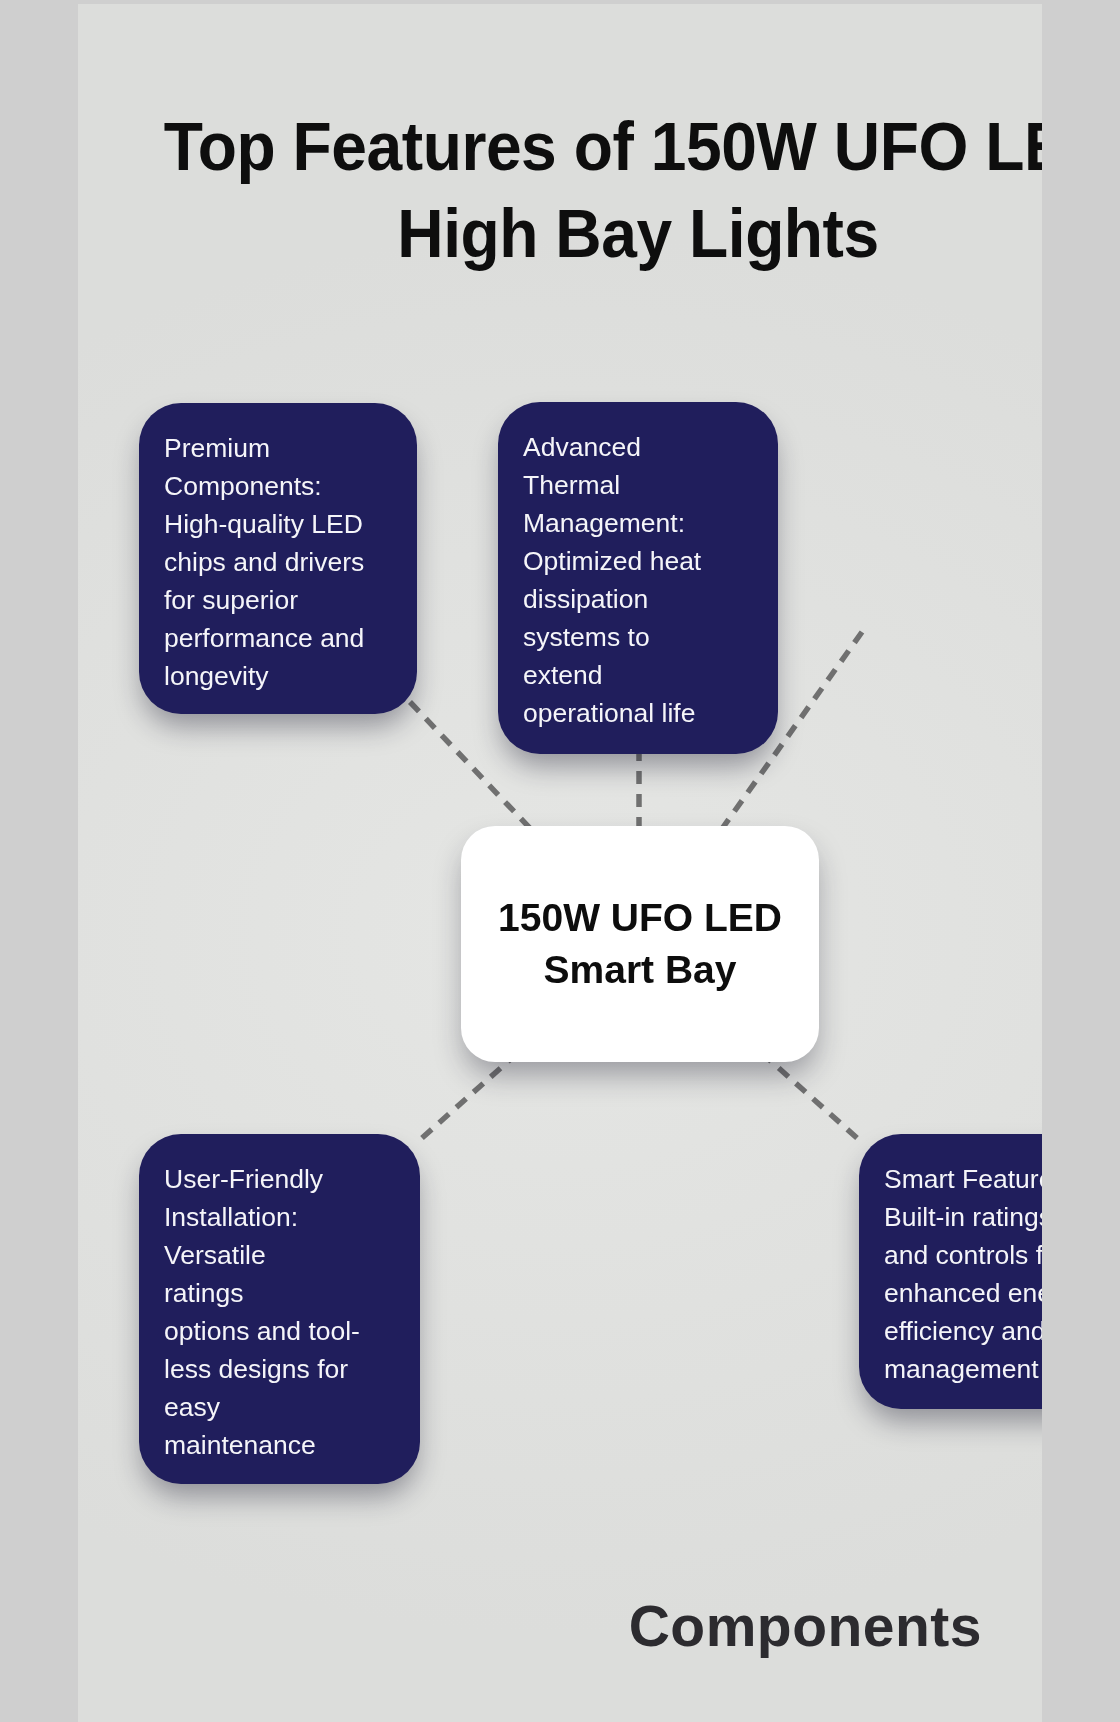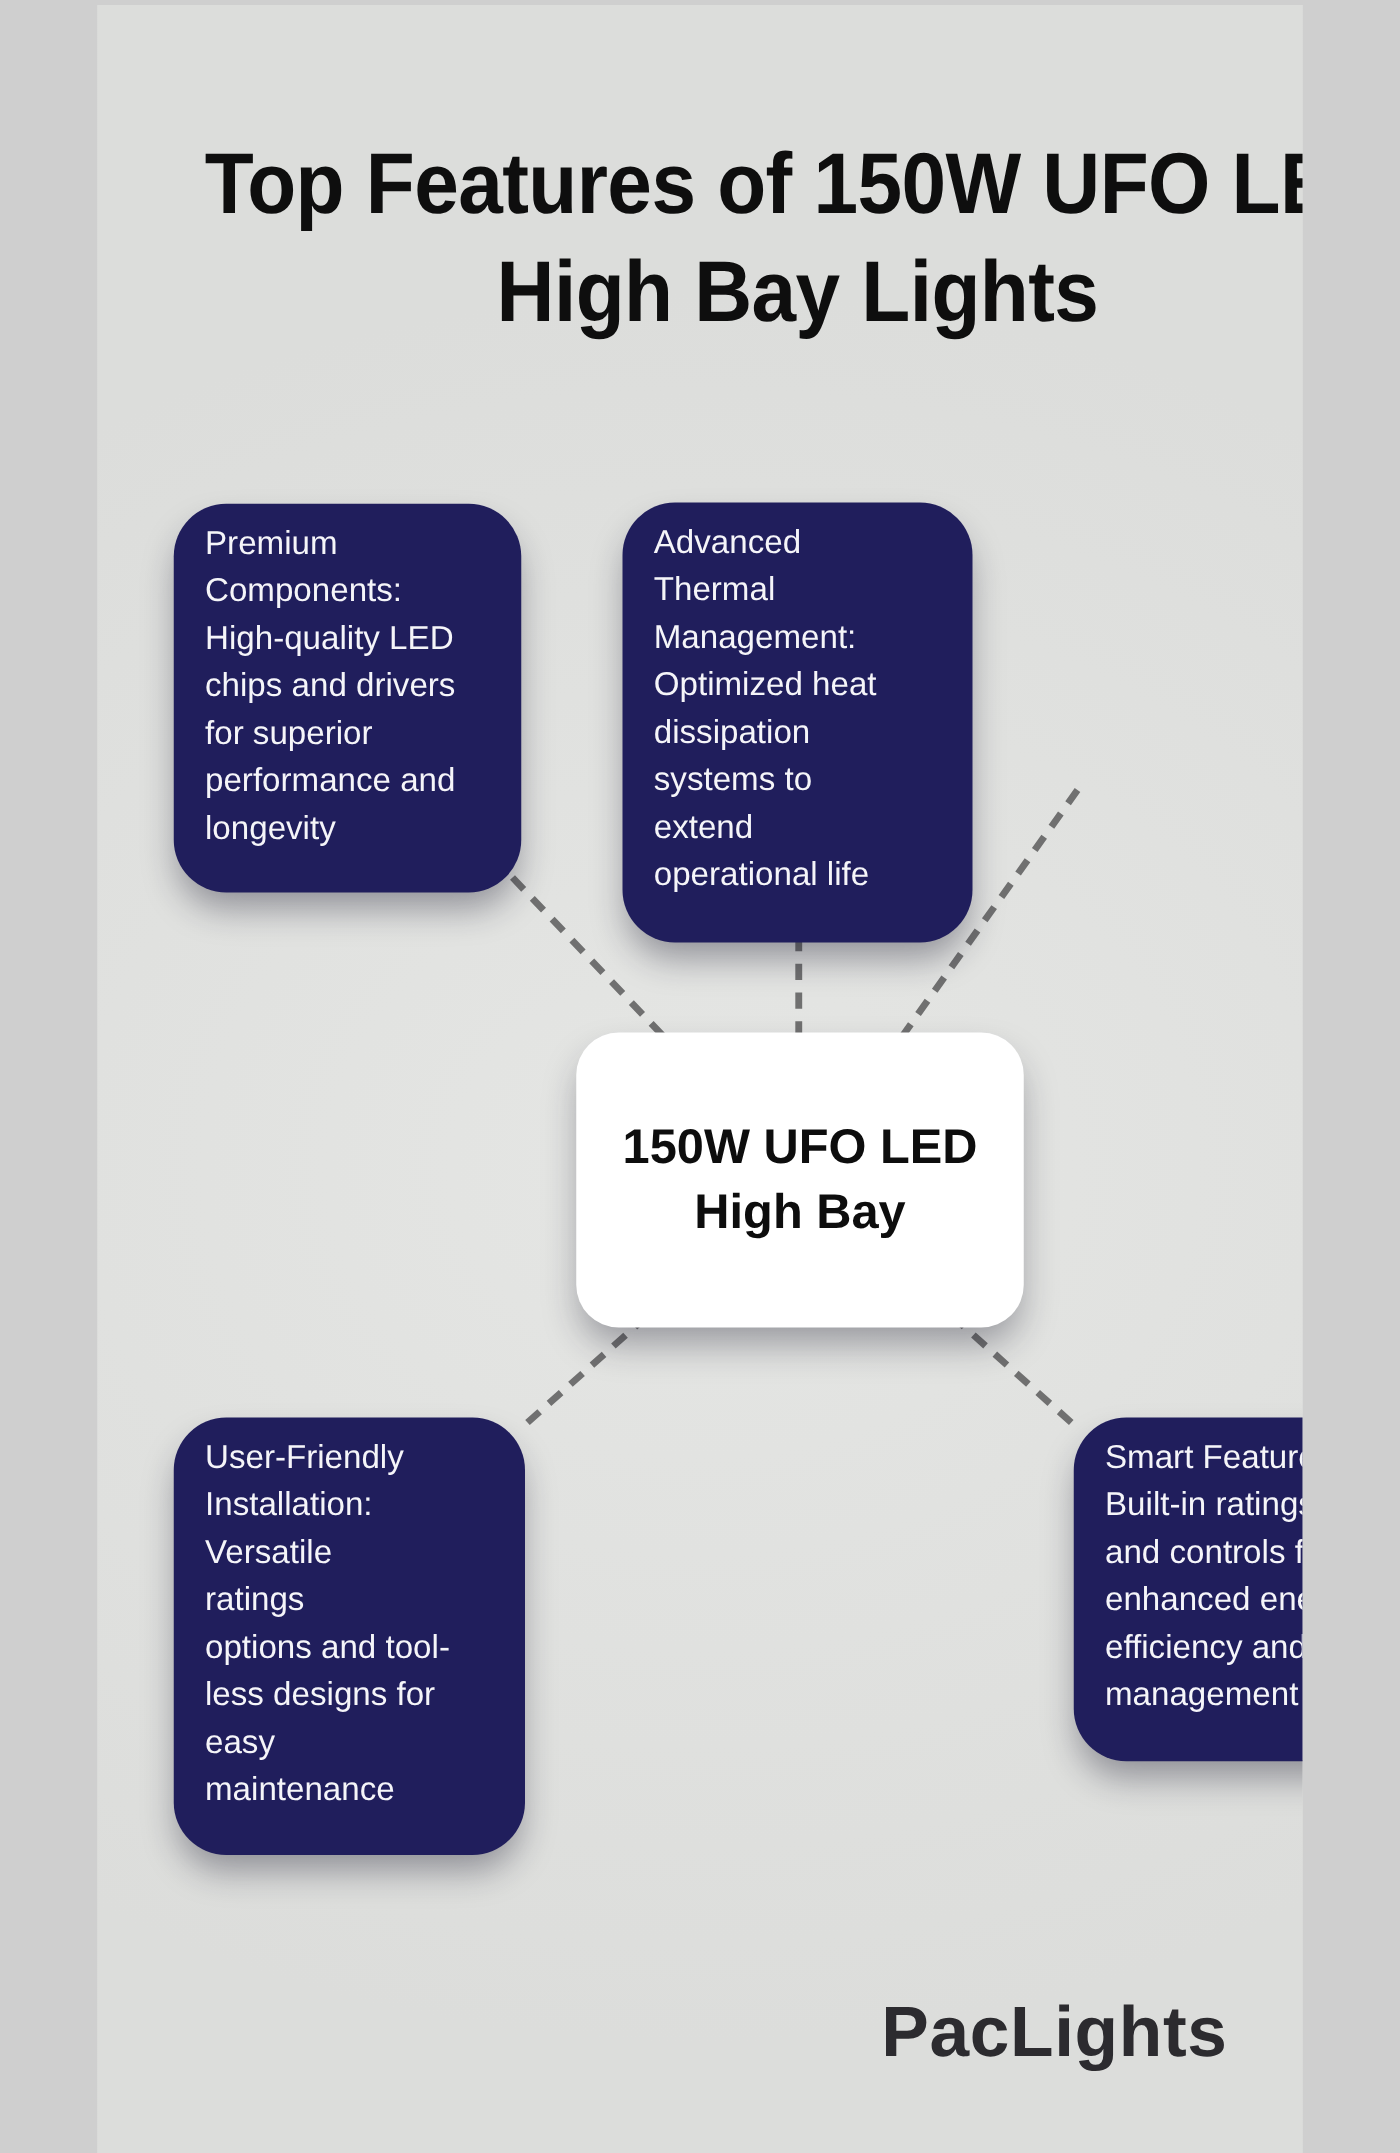--- a/index.html
+++ b/index.html
@@ -51,21 +51,21 @@
   .card {
     position: absolute;
     z-index: 2;
     background: var(--card-bg, #201e5c);
     border-radius: 42px;
     box-shadow: 0 16px 28px -4px rgba(25, 25, 45, 0.40);
     color: var(--card-text, #f5f5f9);
     font-size: 26.5px;
     line-height: 38px;
     box-sizing: border-box;
-    padding: 12px 22px 24px 25px;
+    padding: 26px 22px 24px 25px;
   }
   .card-text { white-space: pre-line; }
 
   .node {
     position: absolute;
     z-index: 3;
     left: 383px;
     top: 822px;
     width: 358px;
     height: 236px;
@@ -153,17 +153,17 @@
   <div class="card smart">
     <div class="card-text">Smart Features:
 Built-in ratings
 and controls for
 enhanced energy
 efficiency and
 management</div>
   </div>
 
   <div class="node">150W UFO LED
-High Bay</div>
+Smart Bay</div>
 
-  <div class="logo">PacLights</div>
+  <div class="logo">Components</div>
 
 </div>
 
 </body></html>

